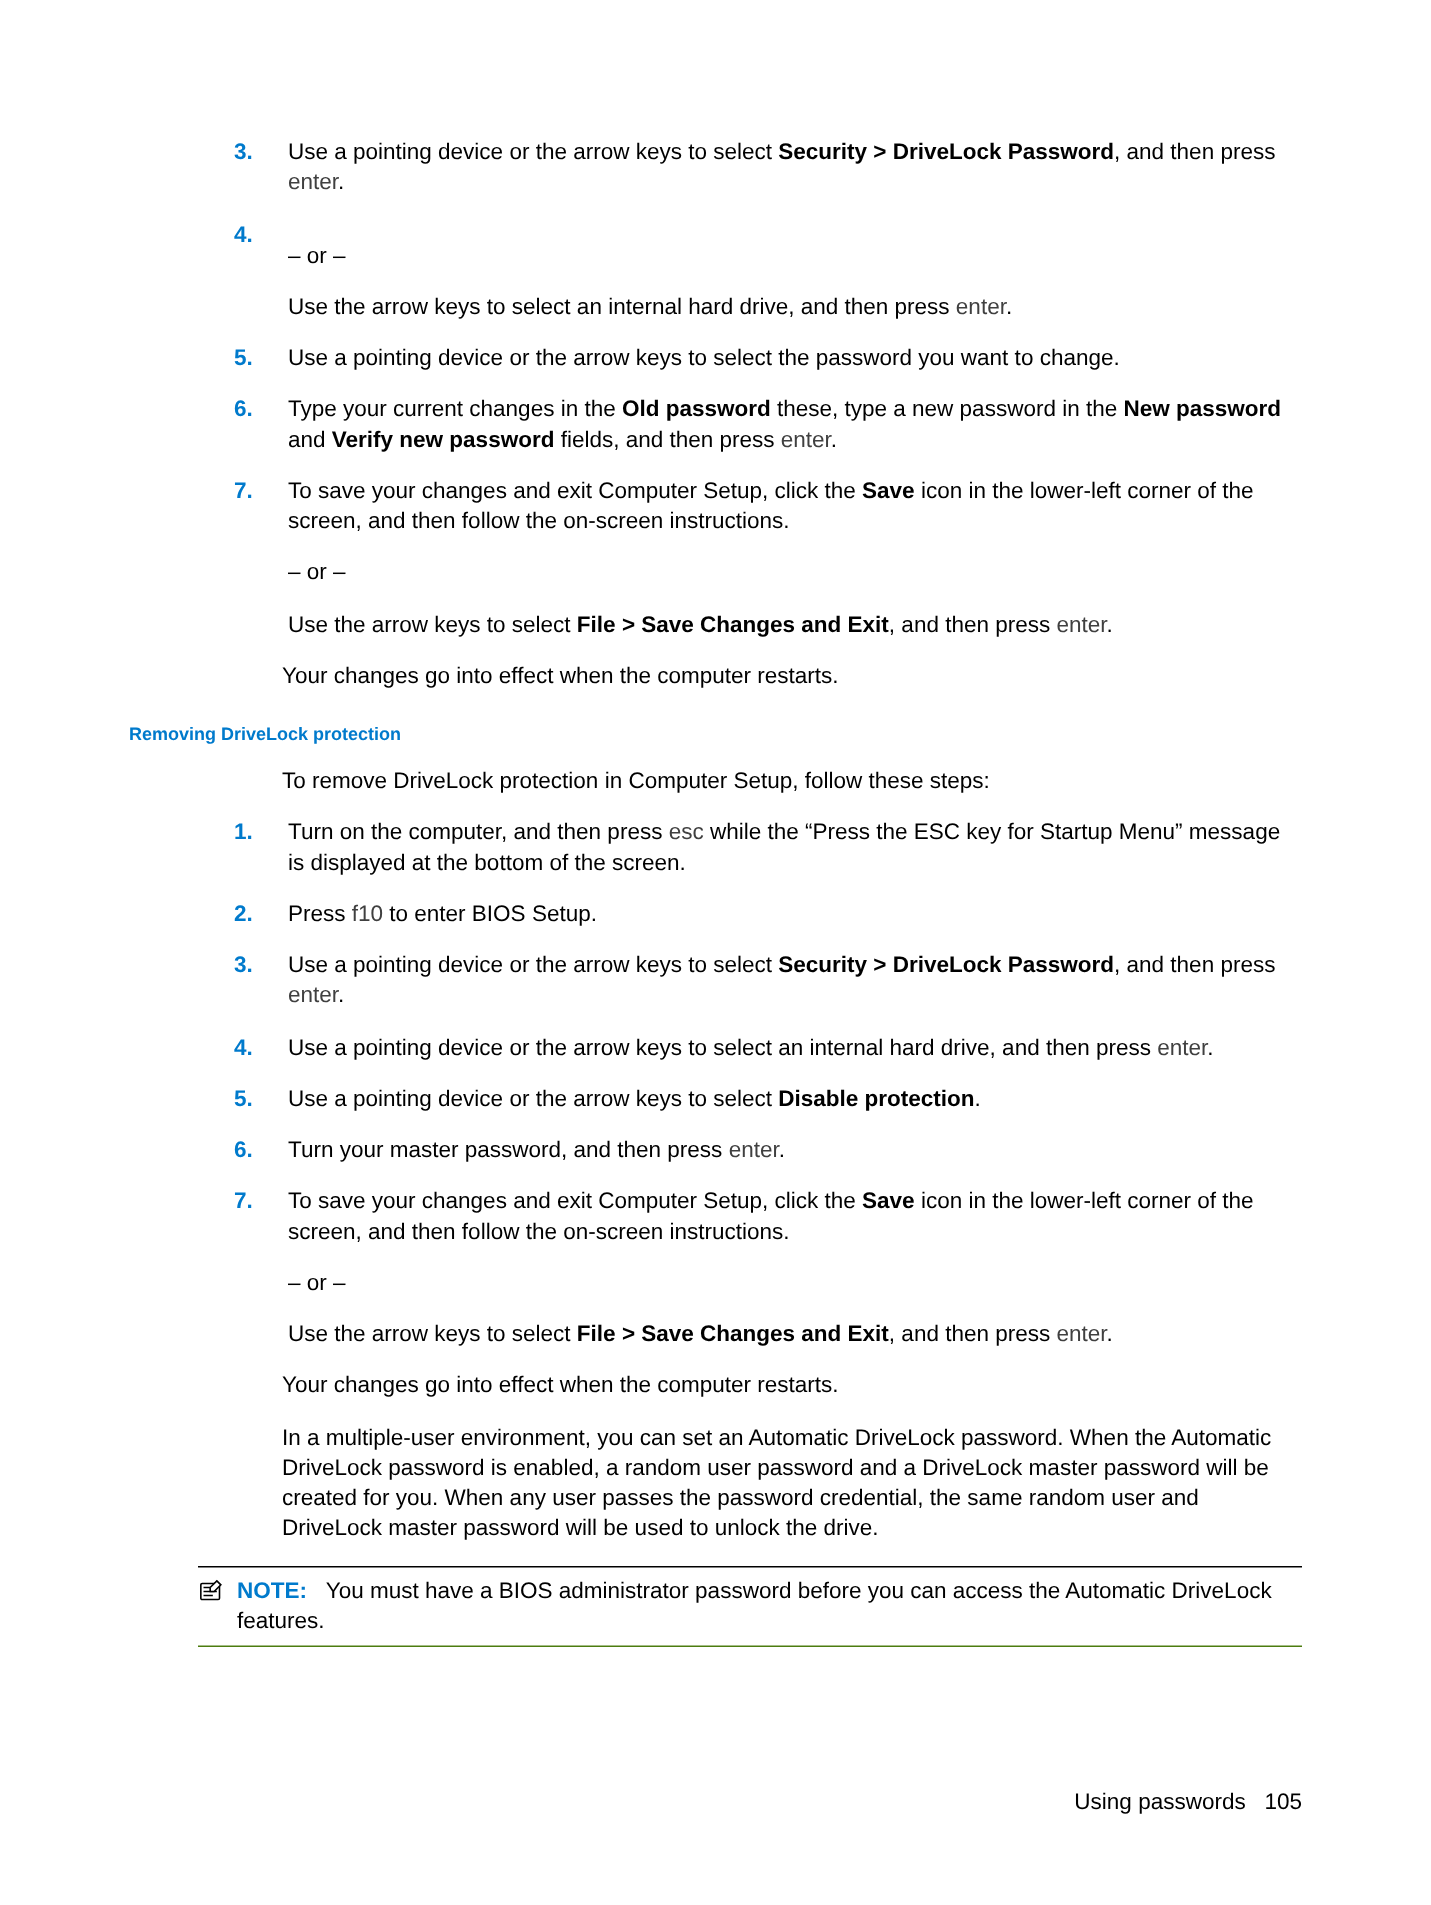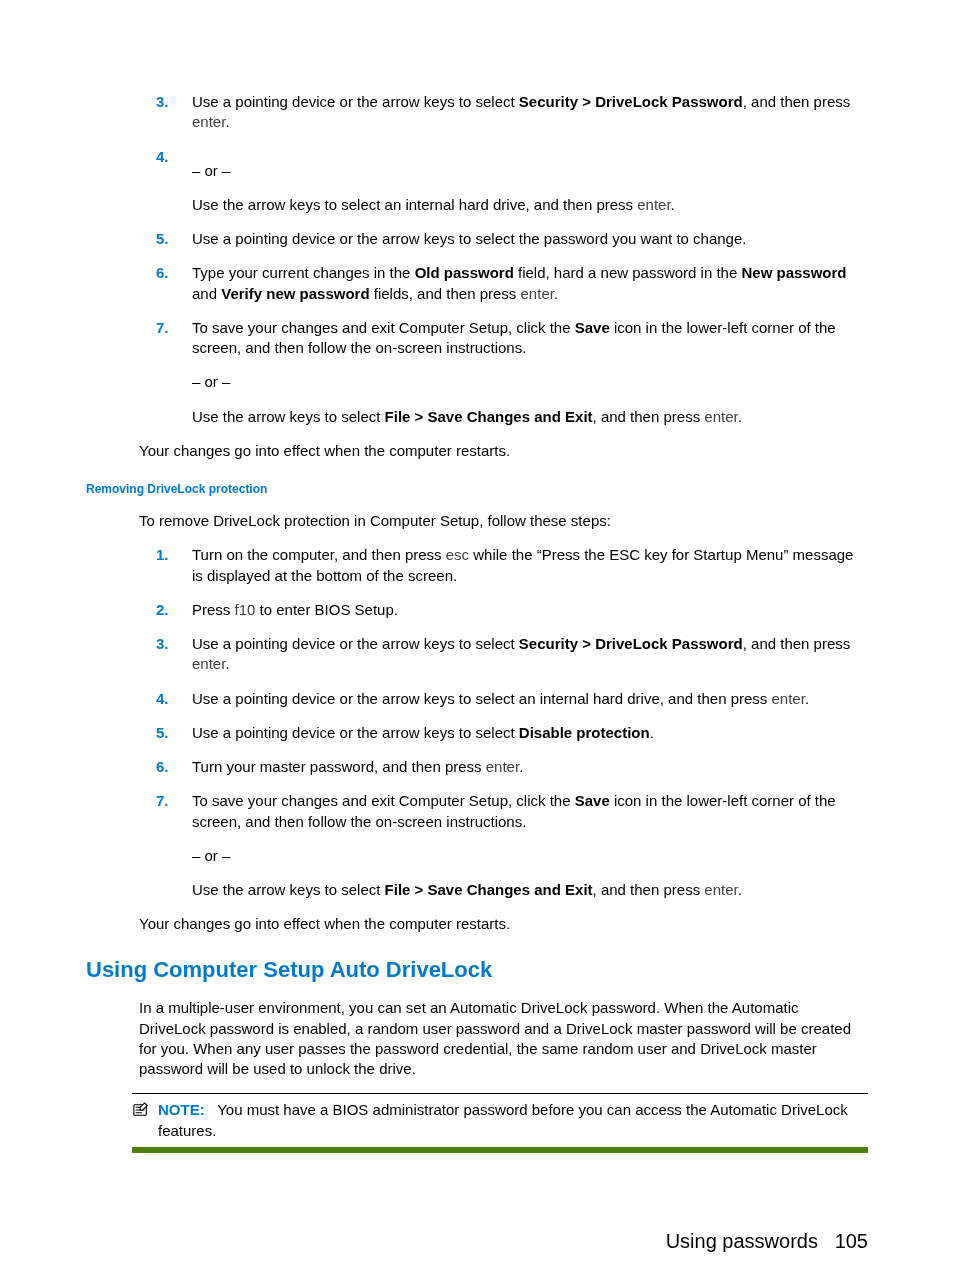--- a/index.html
+++ b/index.html
@@ -31,21 +31,21 @@
     padding-left: 0;
   }
   ol.outer {
     margin-left: 70px;
   }
   ol > li .body {
     flex: 1;
   }
   .para {
     margin-bottom: 14px;
-    margin-left: 53px;
+    margin-left: 102px;
   }
   .key {
     color: #404040;
   }
   .inner-para {
     margin-top: 14px;
   }
   h2 {
     color: #007acc;
     font-weight: bold;
@@ -53,37 +53,37 @@
     margin: 20px 0 14px 0;
   }
   h3 {
     color: #007acc;
     font-weight: bold;
     font-size: 12px;
     margin: 20px 0 14px 0;
   }
   .note-box {
     border-top: 1px solid #000;
-    border-bottom: 6px solid #4d7c0f;
+    border-bottom: 1px solid #4d7c0f;
     margin: 10px 0 16px 46px;
     padding: 6px 0 6px 0;
     display: flex;
   }
   .note-icon {
     min-width: 26px;
     padding-top: 2px;
   }
   .note-icon svg { width: 18px; height: 16px; }
   .note-body { flex: 1; }
   .note-label { color: #007acc; font-weight: bold; }
   .footer {
     position: absolute;
     right: 86px;
-    top: 1228px;
-    font-size: 20px;
+    top: 1192px;
+    font-size: 15px;
   }
   b { font-weight: bold; }
 </style>
 </head>
 <body>
 
 <div class="content">
 
   <ol class="outer">
 
@@ -107,21 +107,21 @@
     <li>
       <span class="num">5.</span>
       <span class="body">
         <span>Use a pointing device or the arrow keys to select the password you want to change.</span>
       </span>
     </li>
 
     <li>
       <span class="num">6.</span>
       <span class="body">
-        <span>Type your current changes in the </span><b>Old password</b><span> field, hard a new password in the </span><b>New password</b><span> and </span><b>Verify new password</b><span> fields, and then press </span><span class="key">enter</span><span>.</span>
+        <span>Type your current changes in the </span><b>Old password</b><span> these, type a new password in the </span><b>New password</b><span> and </span><b>Verify new password</b><span> fields, and then press </span><span class="key">enter</span><span>.</span>
       </span>
     </li>
 
     <li>
       <span class="num">7.</span>
       <span class="body">
         <span>To save your changes and exit Computer Setup, click the </span><b>Save</b><span> icon in the lower-left corner of the screen, and then follow the on-screen instructions.</span>
         <div class="inner-para">– or –</div>
         <div class="inner-para">
           <span>Use the arrow keys to select </span><b>File &gt; Save Changes and Exit</b><span>, and then press </span><span class="key">enter</span><span>.</span>
@@ -187,21 +187,20 @@
         <div class="inner-para">– or –</div>
         <div class="inner-para">
           <span>Use the arrow keys to select </span><b>File &gt; Save Changes and Exit</b><span>, and then press </span><span class="key">enter</span><span>.</span>
         </div>
       </span>
     </li>
   </ol>
 
   <div class="para">Your changes go into effect when the computer restarts.</div>
 
-  <h2>Using Computer Setup Auto DriveLock</h2>
 
   <div class="para">In a multiple-user environment, you can set an Automatic DriveLock password. When the Automatic DriveLock password is enabled, a random user password and a DriveLock master password will be created for you. When any user passes the password credential, the same random user and DriveLock master password will be used to unlock the drive.</div>
 
   <div class="note-box">
     <span class="note-icon">
       <svg viewBox="0 0 20 18" fill="none" stroke="#000" stroke-width="1.2">
         <rect x="2" y="3" width="14" height="12" rx="1"></rect>
         <path d="M4 6h10M4 9h10M4 12h7"></path>
         <path d="M14 1l3 3-5 5-3 0 0-3z" fill="#fff"></path>
       </svg>

